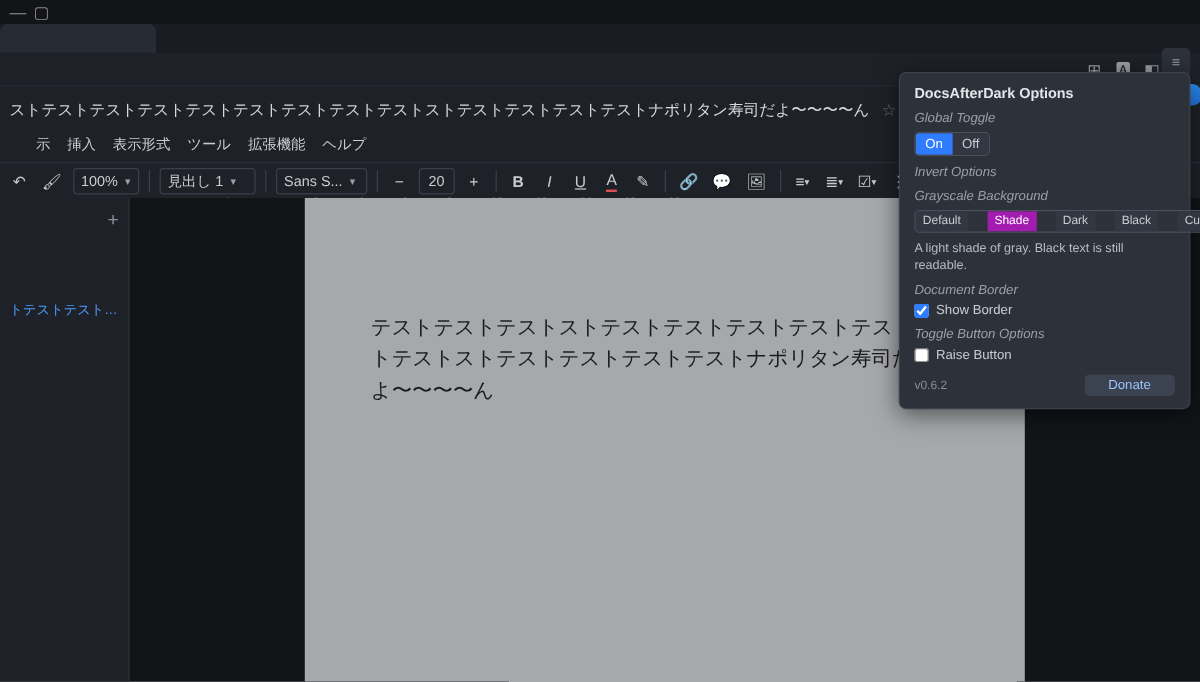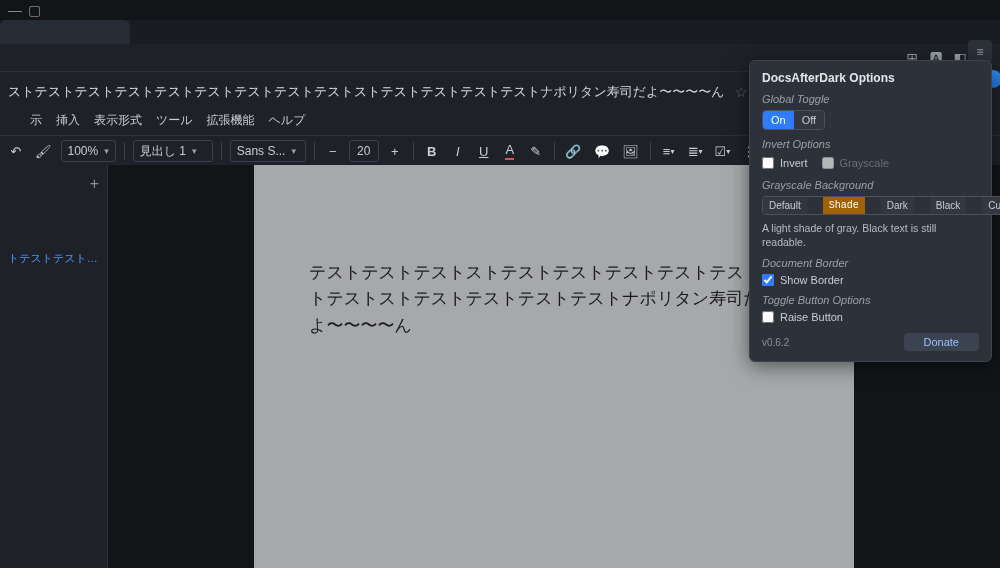--- a/index.html
+++ b/index.html
@@ -53,21 +53,21 @@
   .popup h1{font-size:12px; font-weight:bold; color:#e3e6ea; margin-bottom:8px;}
   .popup .sect{ color:#9aa0a6; font-size:11px; margin:8px 0 5px 0;font-style:italic;}
   .toggle { display:flex; border:1px solid #4a515c; border-radius:4px; overflow:hidden; width:max-content;}
   .toggle span{ padding:3px 8px; cursor:pointer; background:#323742; }
   .toggle span.active{ background:#2f7cff; color:#fff;}
   .chkrow { display:flex; align-items:center; gap:6px; margin:2px 0;}
   .chkrow input{ accent-color:#2f7cff; width:12px;height:12px; cursor:pointer;}
   .chkrow.disabled{ color:#6a6f78;}
   .bgrow { display:flex; gap:16px; border:1px solid #4a515c; border-radius:4px; overflow:hidden; width:max-content; flex-wrap:nowrap;}
   .bgrow span{ padding:3px 6px; font-size:10px; cursor:pointer; background:#323742;}
-  .bgrow span.active{ background:#a16207; color:#fff;font-family:Liberation Mono, monospace;}
+  .bgrow span.active{ background:#a21caf; color:#fff;}
   .desc { color:#b7bcc3; font-size:10.5px; margin-top:6px; line-height:1.35;}
   .footer { display:flex; justify-content:space-between; align-items:center; margin-top:10px;}
   .footer .ver{ color:#8a8f97; font-size:10px;}
   .footer .donate{ background:#3b4250; padding:3px 20px; border-radius:4px; color:#9cc2ff; cursor:pointer; font-size:11px;}
   
   .floorp-badge { position:absolute; right:-2px; top:70px; width:18px;height:18px; background:linear-gradient(135deg,#3aa0ff,#1b6fe0); border-radius:50%; }
 
 </style>
 </head>
 <body>
@@ -216,30 +216,20 @@
 <div class="popup">
   <h1>DocsAfterDark Options</h1>
 
   <div class="sect">Global Toggle</div>
   <div class="toggle">
     <span class="active">On</span>
     <span>Off</span>
   </div>
 
   <div class="sect">Invert Options</div>
-  <div style="display:flex;gap:14px;">
-    <label class="chkrow">
-      <input type="checkbox" style="">
-      <span>Invert</span>
-    </label>
-    <label class="chkrow disabled">
-      <input type="checkbox" disabled="" style="">
-      <span>Grayscale</span>
-    </label>
-  </div>
 
   <div class="sect">Grayscale Background</div>
   <div class="bgrow">
     <span>Default</span>
     <span class="active">Shade</span>
     <span>Dark</span>
     <span>Black</span>
     <span>Custom</span>
   </div>
   <div class="desc">A light shade of gray. Black text is still readable.</div>

